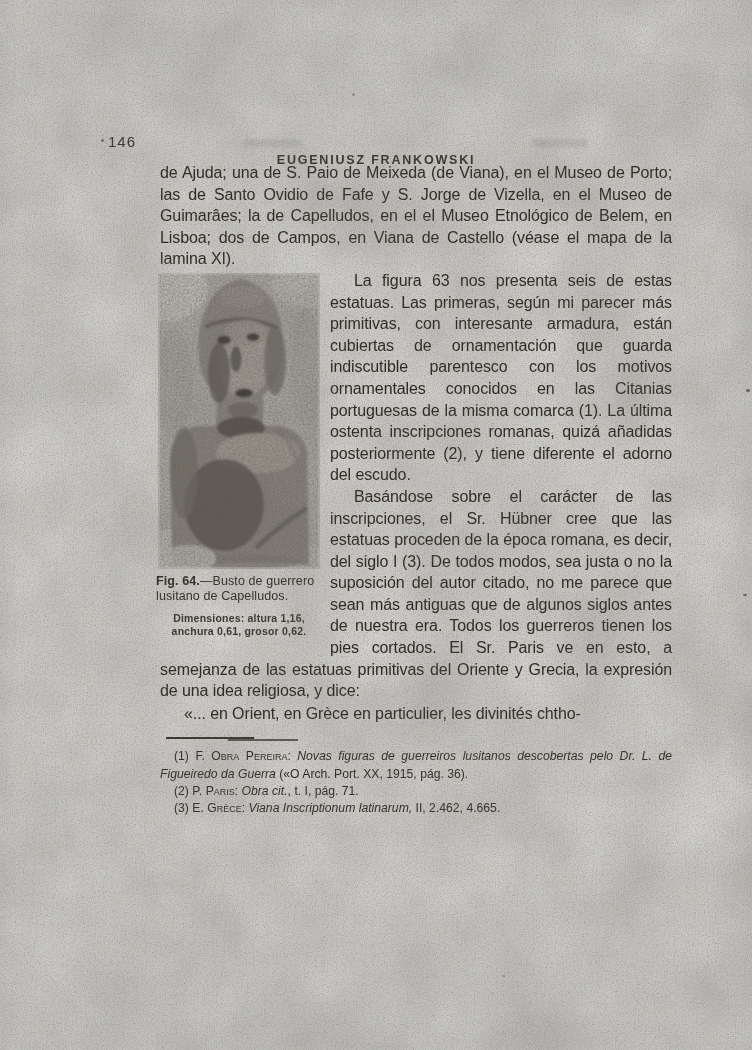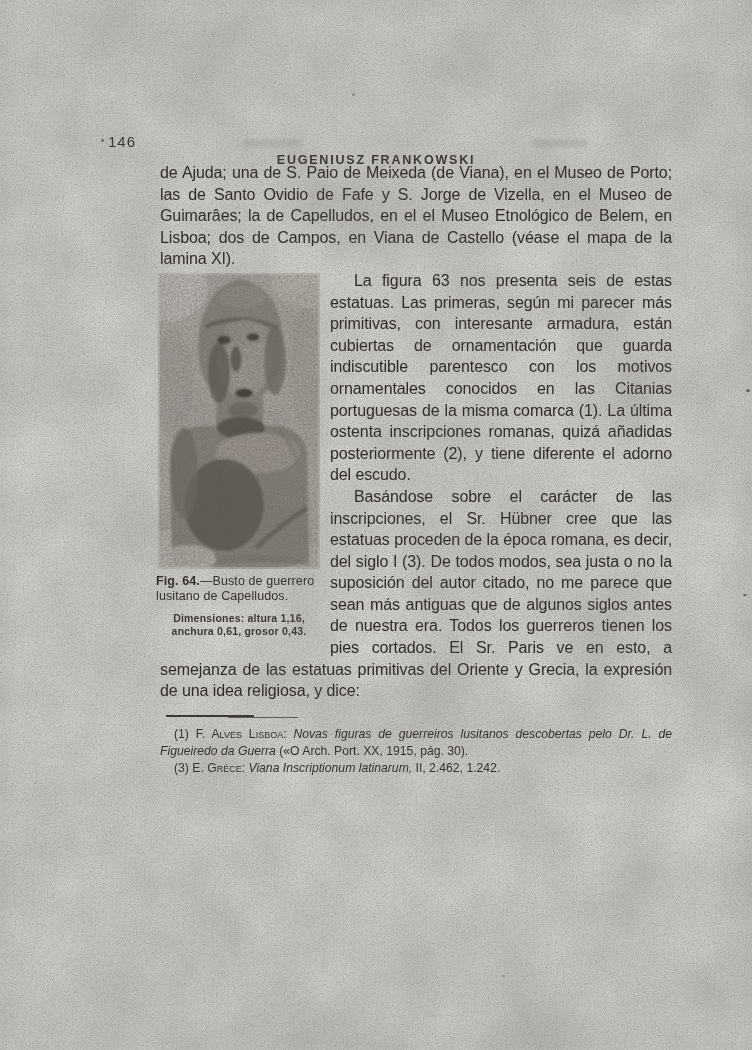--- a/index.html
+++ b/index.html
@@ -149,31 +149,33 @@
 
             <ellipse cx="84" cy="289" rx="60" ry="8" fill="#7e7972" opacity="0.6"></ellipse>
             <ellipse cx="30" cy="286" rx="28" ry="14" fill="#c3c0ba" opacity="0.85"></ellipse>
           </g>
 
           <rect width="162" height="296" filter="url(#photograin)" opacity="0.55"></rect>
           <rect x="1" y="1" width="160" height="294" fill="none" stroke="#c7c4be" stroke-width="2" opacity="0.55"></rect>
         </svg>
       </div>
       <figcaption class="caption"><span class="figlabel">Fig. 64.</span><span>—Busto de guerrero lusitano de Capelludos.</span></figcaption>
-      <div class="dims">Dimensiones: altura 1,16, anchura 0,61, grosor 0,43.</div>
+      <div class="dims">Dimensiones: altura 1,16, anchura 0,61, grosor 0,62.</div>
     </figure>
 
     <p class="para indent">La figura 63 nos presenta seis de estas estatuas. Las primeras, según mi parecer más primitivas, con interesante armadura, están cubiertas de ornamentación que guarda indiscutible parentesco con los motivos ornamentales conocidos en las Citanias portuguesas de la misma comarca (1). La última ostenta inscripciones romanas, quizá añadidas posteriormente (2), y tiene diferente el adorno del escudo.</p>
     <p class="para indent">Basándose sobre el carácter de las inscripciones, el Sr. Hübner cree que las estatuas proceden de la época romana, es decir, del siglo I (3). De todos modos, sea justa o no la suposición del autor citado, no me parece que sean más antiguas que de algunos siglos antes de nuestra era. Todos los guerreros tienen los pies cortados. El Sr. Paris ve en esto, a semejanza de las estatuas primitivas del Oriente y Grecia, la expresión de una idea religiosa, y dice:</p>
+    <p class="para indent quote">«... en Orient, en Grèce en particulier, les divinités chtho-</p>
 
     <div class="fnrule"></div>
 
     <div class="footnotes">
-      <p class="fn"><span class="fn-num">(1)</span> <span class="fn-author">F. Alves Lisboa:</span> <span class="fn-title">Novas figuras de guerreiros lusitanos descobertas pelo Dr. L. de Figueiredo da Guerra</span><span class="fn-rest"> («O Arch. Port. XX, 1915, pág. 30).</span></p>
-      <p class="fn"><span class="fn-num">(3)</span> <span class="fn-author">E. Grèce:</span> <span class="fn-title">Viana Inscriptionum latinarum,</span><span class="fn-rest"> II, 2.462, 1.242.</span></p>
+      <p class="fn"><span class="fn-num">(1)</span> <span class="fn-author">F. Obra Pereira:</span> <span class="fn-title">Novas figuras de guerreiros lusitanos descobertas pelo Dr. L. de Figueiredo da Guerra</span><span class="fn-rest"> («O Arch. Port. XX, 1915, pág. 36).</span></p>
+      <p class="fn"><span class="fn-num">(2)</span> <span class="fn-author">P. Paris:</span> <span class="fn-title">Obra cit.</span><span class="fn-rest">, t. I, pág. 71.</span></p>
+      <p class="fn"><span class="fn-num">(3)</span> <span class="fn-author">E. Grèce:</span> <span class="fn-title">Viana Inscriptionum latinarum,</span><span class="fn-rest"> II, 2.462, 4.665.</span></p>
     </div>
 
   </div>
 
   <div class="speck s1"></div>
   <div class="speck s2"></div>
   <div class="speck s3"></div>
   <div class="speck s4"></div>
 
   <svg class="grain" width="752" height="1050" aria-hidden="true">

